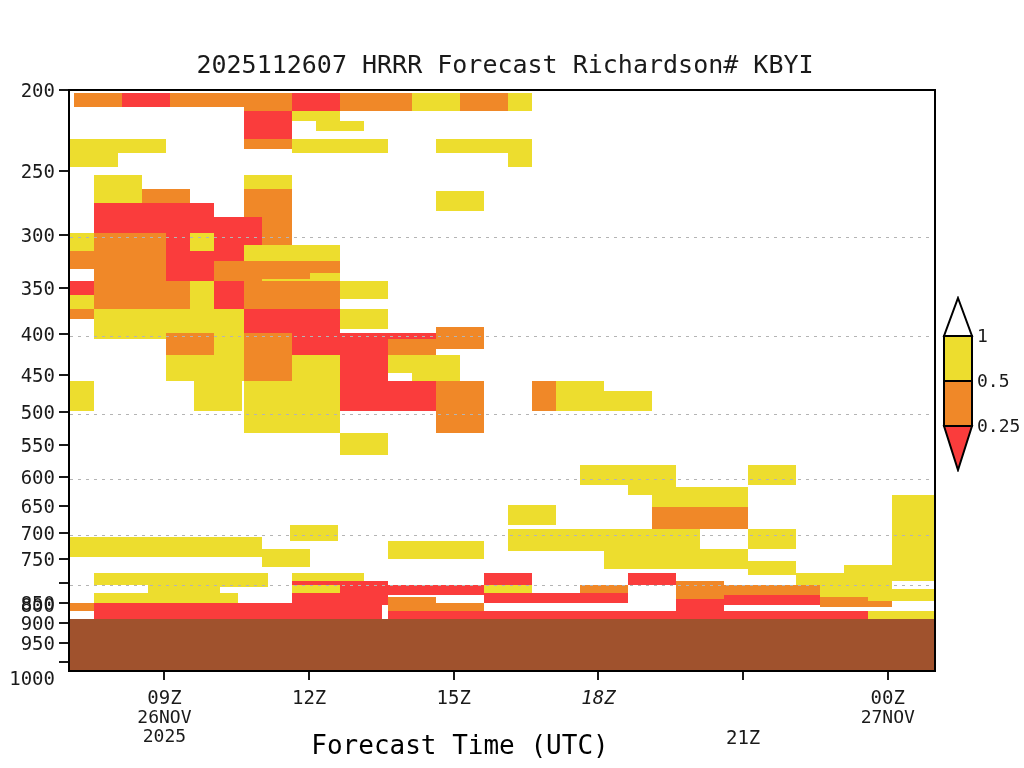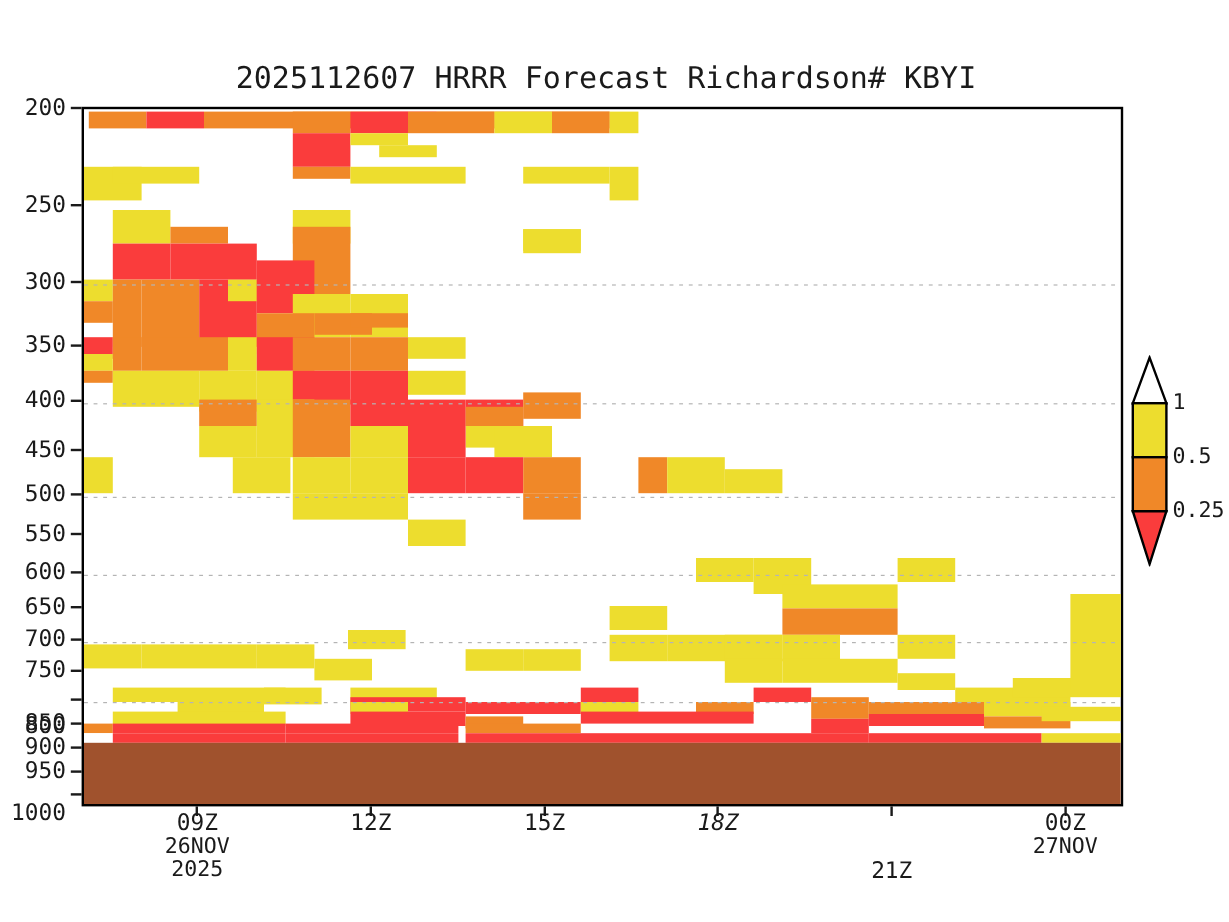--- a/index.html
+++ b/index.html
@@ -105,21 +105,21 @@
   .xtick-mark {
     position: absolute;
     top: 0;
     width: 2px;
     height: 8px;
     background: #1a1a1a;
     transform: translateX(-50%);
   }
   .xtick-label {
     position: absolute;
-    top: 5px;
+    top: 16px;
     font-size: 19px;
     color: #1a1a1a;
     transform: translateX(-50%);
     white-space: nowrap;
     line-height: 1.05;
     text-align: center;
   }
   .xtick-sub {
     display: block;
     font-size: 18px;
@@ -381,20 +381,21 @@
       <div class="xtick-mark" style="left: 385.778px;"></div>
       <div class="xtick-label" style="left: 385.778px;">15Z</div>
       <div class="xtick-mark" style="left: 530.444px;"></div>
       <div class="xtick-label" style="left: 530.444px; font-style: italic;">18Z</div>
       <div class="xtick-mark" style="left: 675.111px;"></div>
       <div class="xtick-label" style="left: 675.111px; margin-top: 40px;">21Z</div>
       <div class="xtick-mark" style="left: 819.778px;"></div>
       <div class="xtick-label" style="left: 819.778px;">00Z<span class="xtick-sub">27NOV</span></div>
     </div>
 
+  <div id="x-axis-title">Forecast Time (UTC)</div>
 
 
   <div id="colorbar">
     <svg width="34" height="176" viewBox="0 0 34 176">
       <polygon points="17,2 31,40 3,40" fill="#ffffff" stroke="#000000" stroke-width="2"></polygon>
       <rect x="3" y="40" width="28" height="45" fill="#eddd2e" stroke="#000000" stroke-width="2"></rect>
       <rect x="3" y="85" width="28" height="45" fill="#f08828" stroke="#000000" stroke-width="2"></rect>
       <polygon points="3,130 31,130 17,174" fill="#fa3c3c" stroke="#000000" stroke-width="2"></polygon>
     </svg>
   <div class="cbar-label" style="top: 40px;">1</div>

